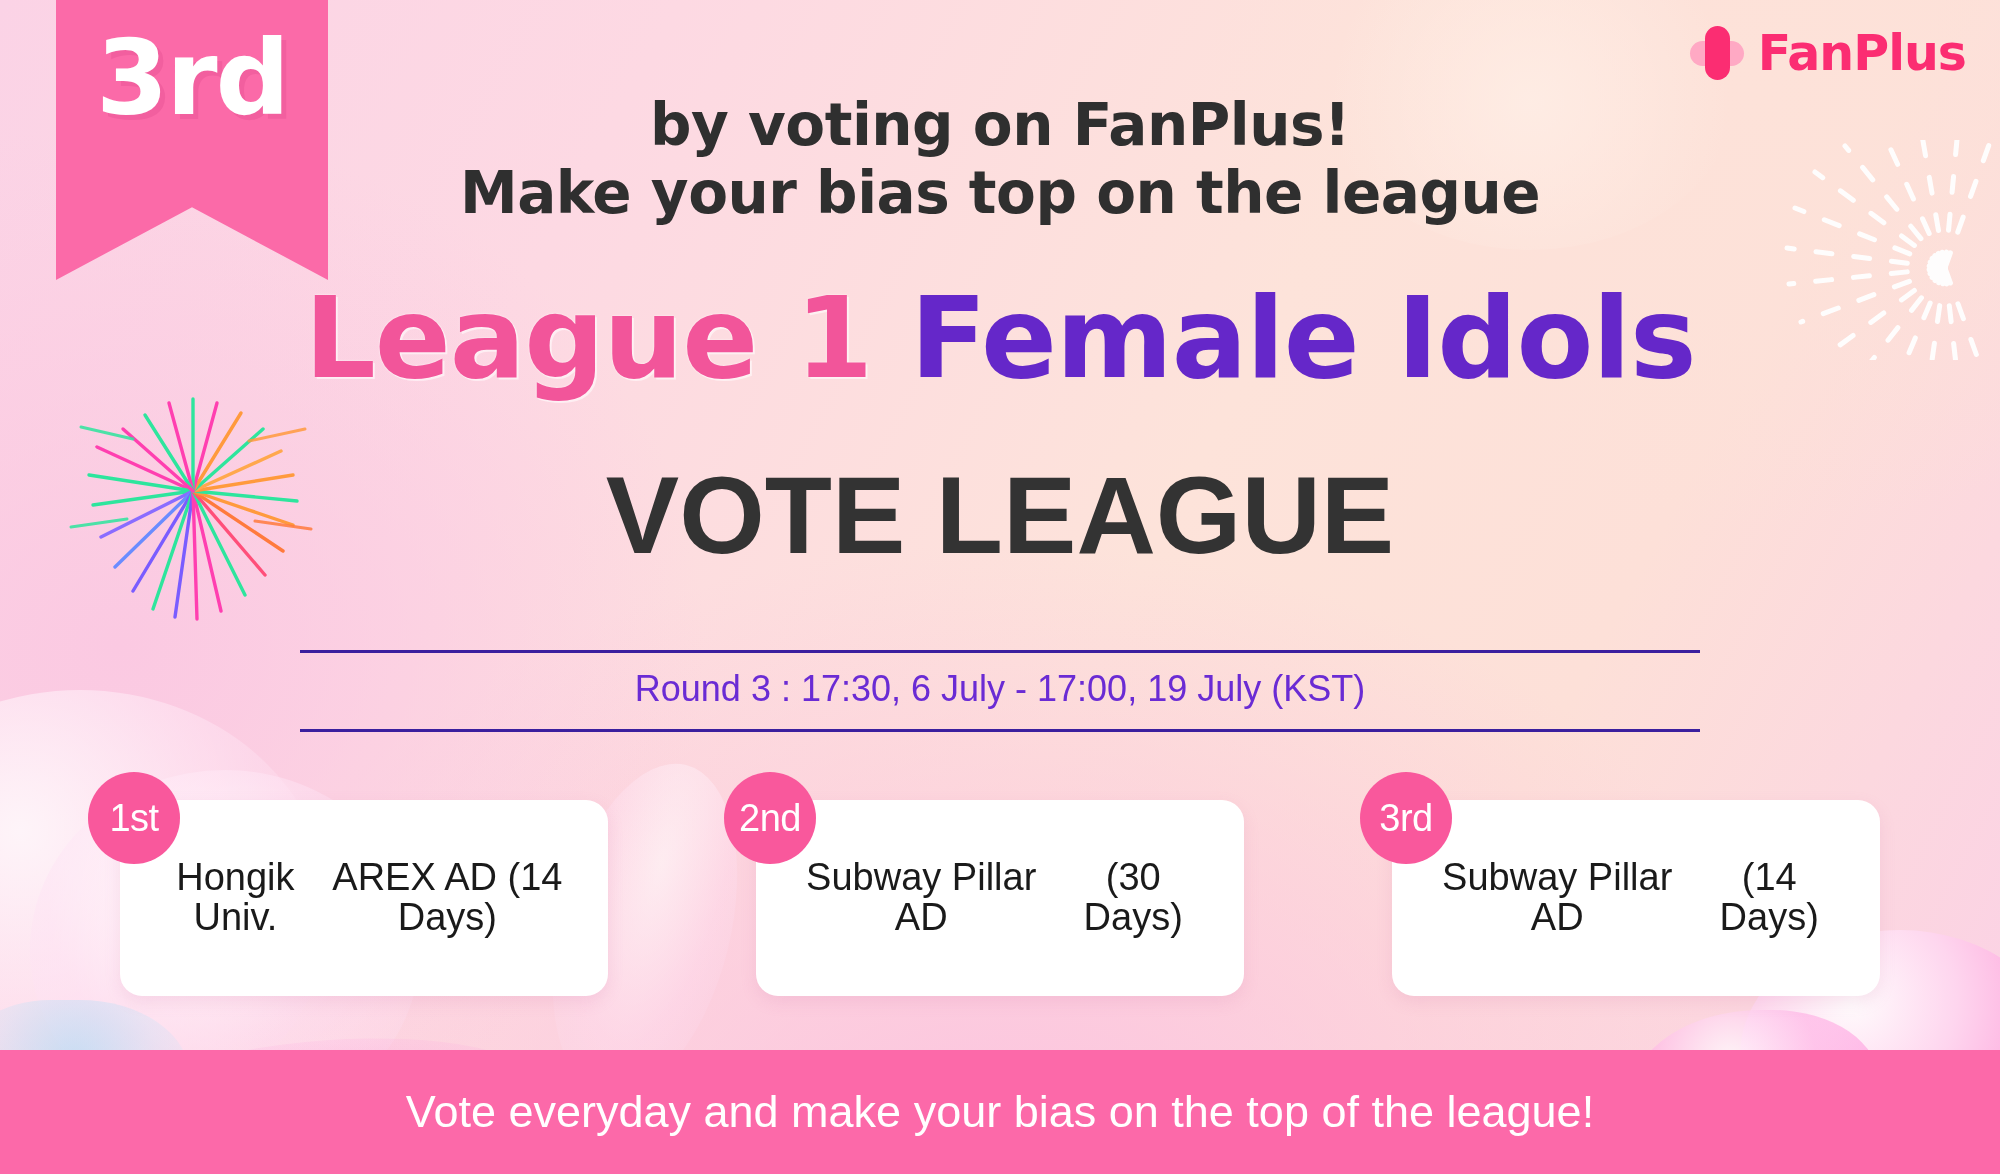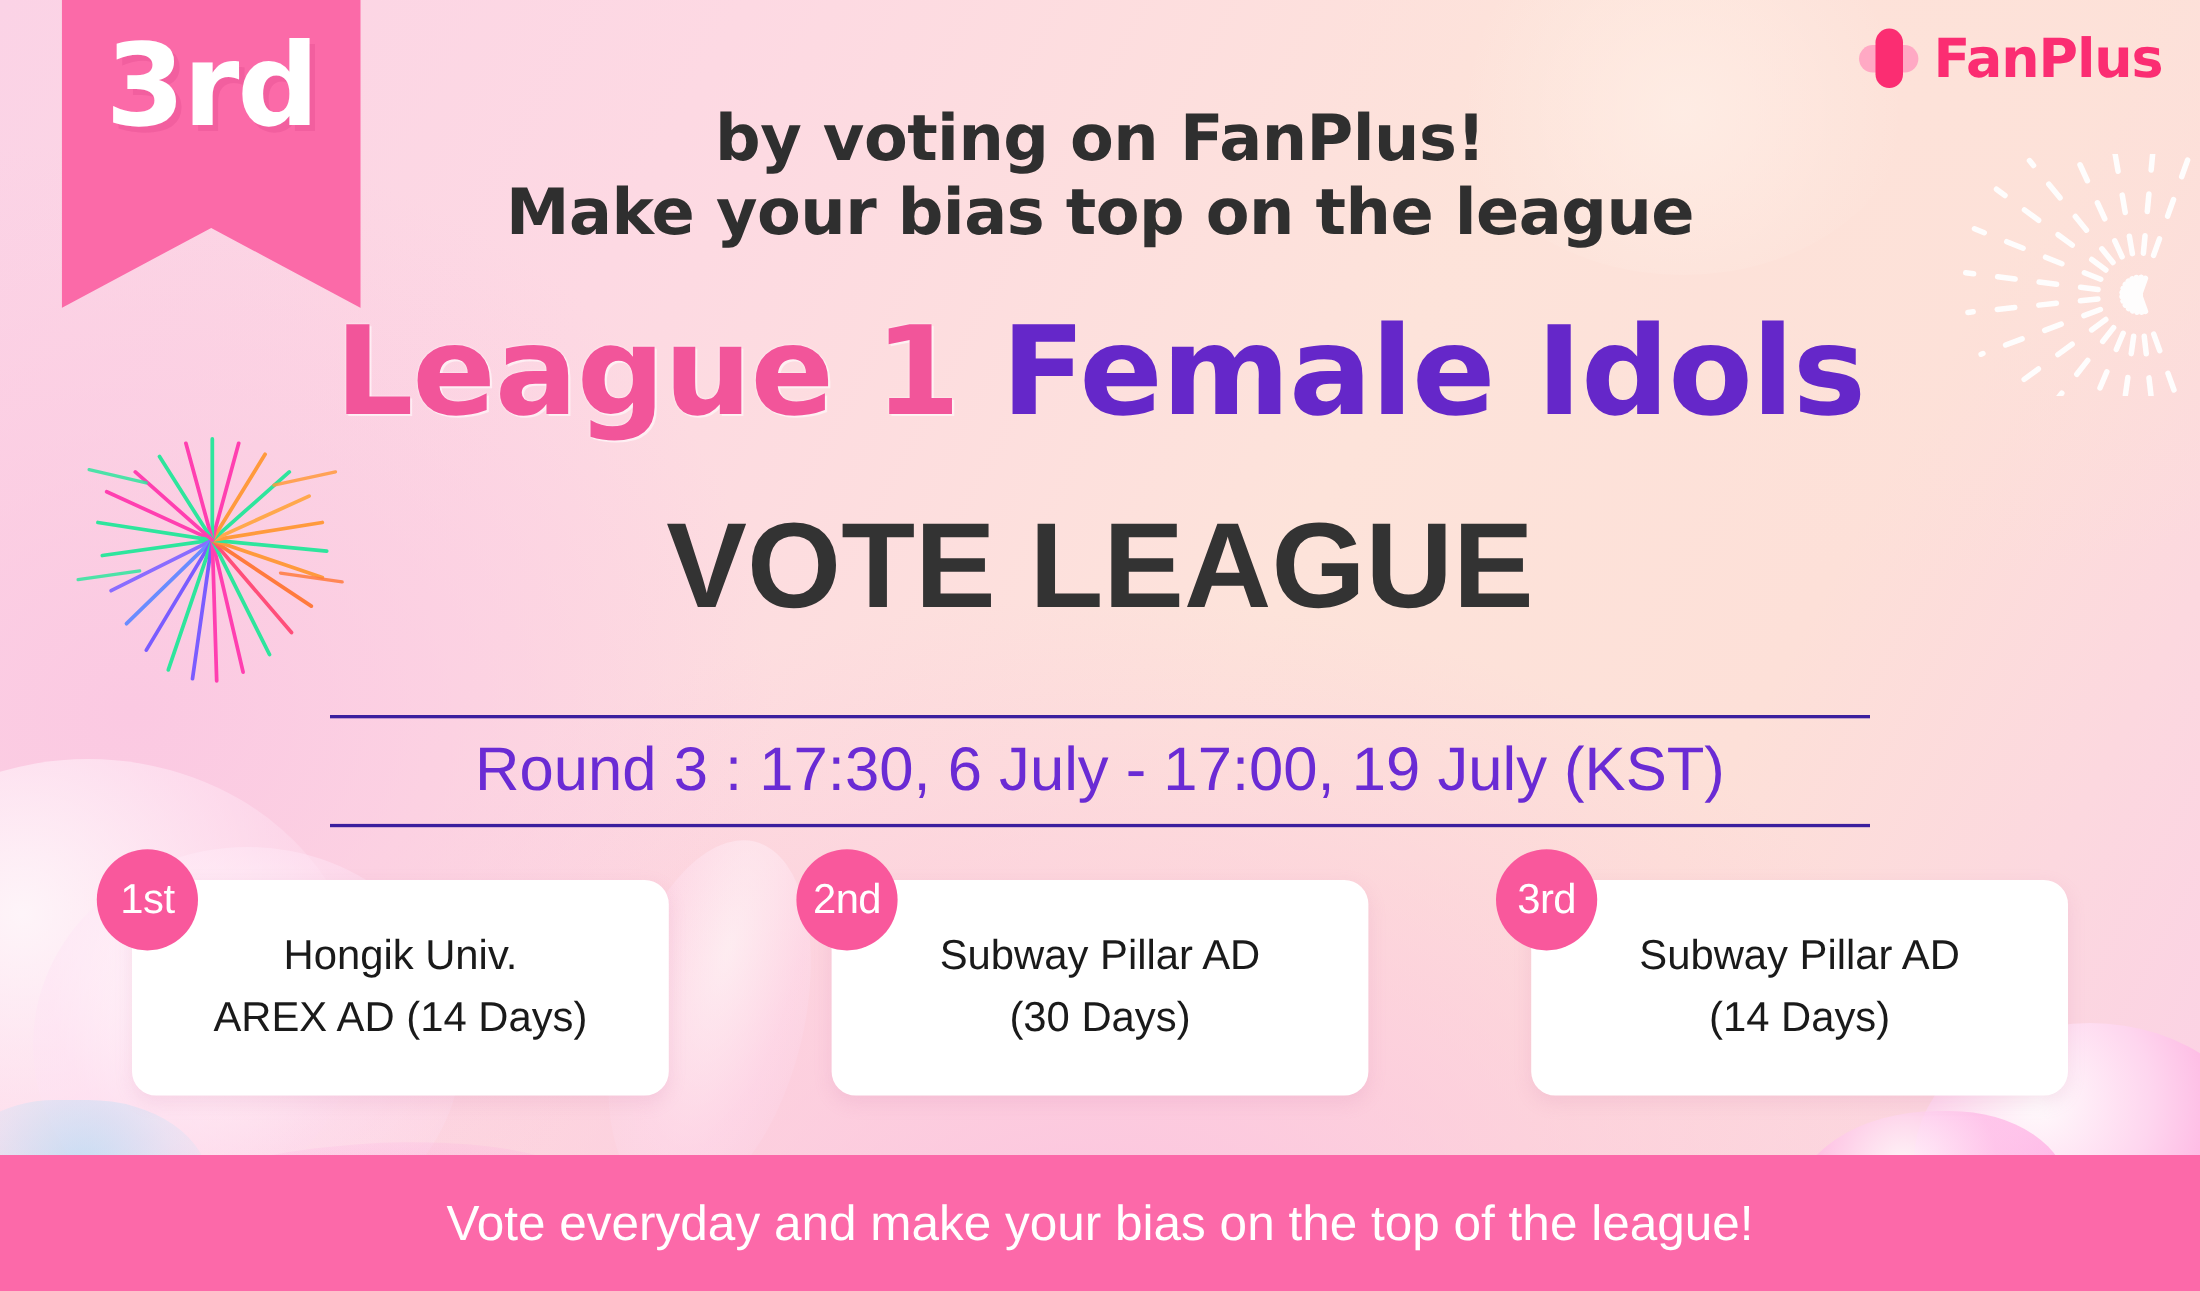--- a/index.html
+++ b/index.html
@@ -169,21 +169,21 @@
   .round-band {
     position: absolute;
     left: 300px; right: 300px; top: 650px;
     border-top: 3px solid #3b1f9e;
     border-bottom: 3px solid #3b1f9e;
     padding: 18px 0 22px;
     text-align: center;
   }
   .round-text {
     color: #6a2bd4;
-    font-size: 56px;
+    font-size: 36px;
     font-weight: 400;
     line-height: 1;
     letter-spacing: 0px;
     font-family: "Liberation Sans", sans-serif;
   }
 
   
   .cards {
     position: absolute;
     left: 120px; right: 120px; top: 800px;
@@ -191,21 +191,21 @@
     justify-content: space-between;
     align-items: flex-start;
   }
   .card-wrap { position: relative; width: 488px; }
   .card {
     background: #ffffff;
     border-radius: 22px;
     height: 196px;
     box-shadow: 0 6px 16px rgba(205,120,165,0.16);
     display: flex;
-    flex-direction: column;
+    flex-direction: row;
     align-items: center;
     justify-content: center;
     gap: 16px;
     padding: 0 40px;
   }
   .card-line {
     color: #1a1a1a;
     font-size: 38px;
     line-height: 1.05;
     text-align: center;

